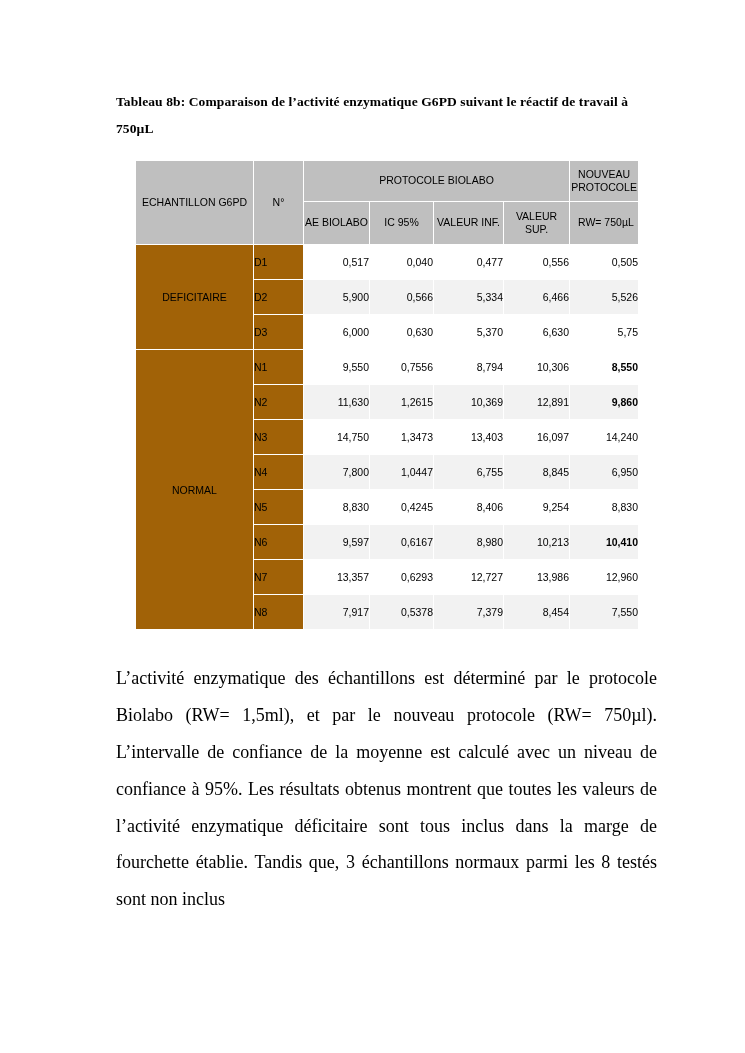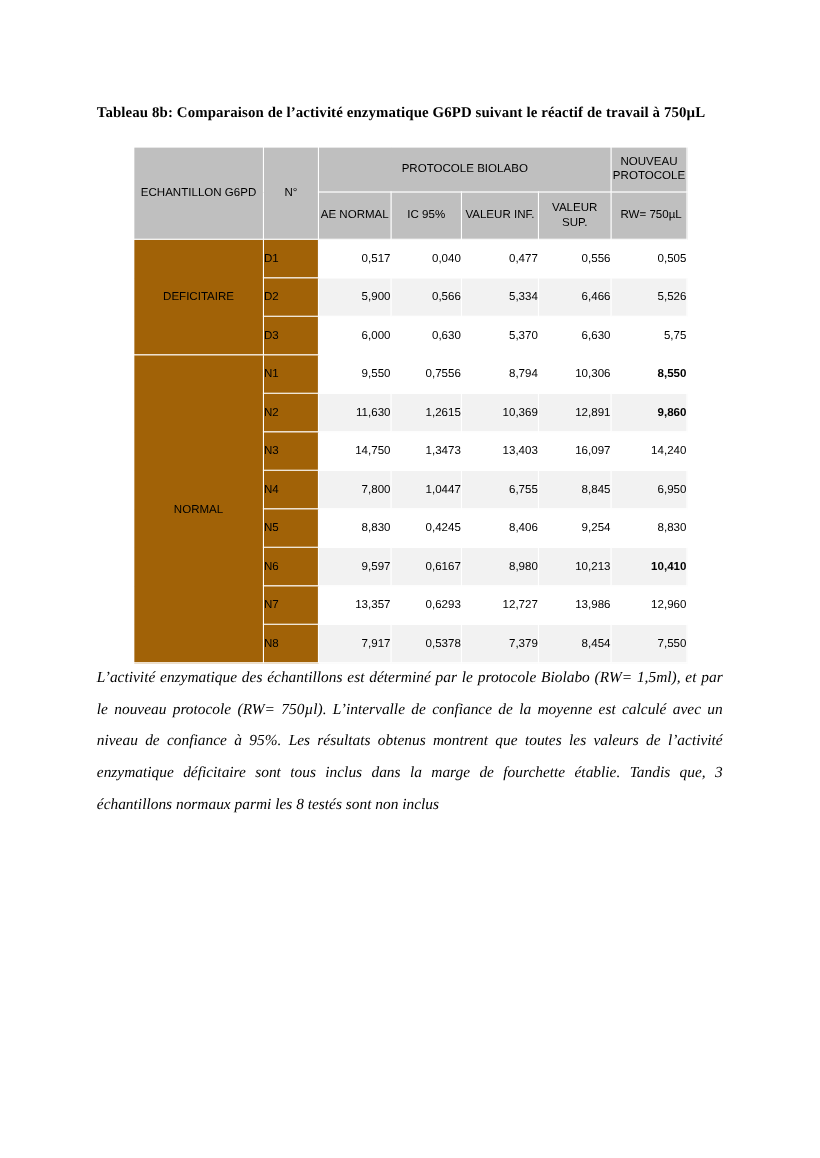--- a/index.html
+++ b/index.html
@@ -13,21 +13,21 @@
     font-family: "Liberation Serif", serif;
     color: #000000;
     position: relative;
     overflow: hidden;
   }
   .page {
     position: relative;
     width: 745px;
     height: 906px;
     box-sizing: border-box;
-    padding: 88px 88px 0 88px;
+    padding: 88px 88px 0 116px;
   }
   .caption {
     font-family: "Liberation Serif", serif;
     font-weight: bold;
     font-size: 13.5px;
     line-height: 2.0;
     margin: 0 0 18px 0;
     letter-spacing: 0.1px;
   }
   .table-wrap {
@@ -73,23 +73,23 @@
   }
   .cell-num.bold {
     font-weight: bold;
   }
   .grp-left {
     background: #a16207;
     text-align: center;
     vertical-align: middle;
   }
   .body-text {
-    font-family: "Liberation Serif", serif;
-    font-style: italic;
-    font-size: 14px;
+    margin-top: 30px;
+    font-family: "Liberation Serif", serif;
+    font-size: 18px;
     line-height: 2.05;
     text-align: justify;
   }
   .page-number {
     position: absolute;
     left: 0;
     right: 0;
     top: 944px;
     text-align: center;
     font-family: "Liberation Serif", serif;
@@ -125,21 +125,21 @@
         <col style="width:69px">
       </colgroup>
       <thead>
         <tr>
           <td class="hdr hdr-cell-pad" rowspan="2">ECHANTILLON G6PD</td>
           <td class="hdr hdr-cell-pad" rowspan="2">N°</td>
           <td class="hdr hdr-cell-pad hdr-main-top" colspan="4">PROTOCOLE BIOLABO</td>
           <td class="hdr hdr-cell-pad hdr-main-top">NOUVEAU PROTOCOLE</td>
         </tr>
         <tr>
-          <td class="hdr-sub hdr-cell-pad" style="height:42px">AE NORMAL</td>
+          <td class="hdr-sub hdr-cell-pad" style="height:42px">AE BIOLABO</td>
           <td class="hdr-sub hdr-cell-pad">IC 95%</td>
           <td class="hdr-sub hdr-cell-pad">VALEUR INF.</td>
           <td class="hdr-sub hdr-cell-pad">VALEUR SUP.</td>
           <td class="hdr-sub hdr-cell-pad" style="text-align:left;padding-left:8px">RW= 750µL</td>
         </tr>
       </thead>
       <tbody>
 
         <tr>
           <td class="grp-left" rowspan="3">DEFICITAIRE</td>

